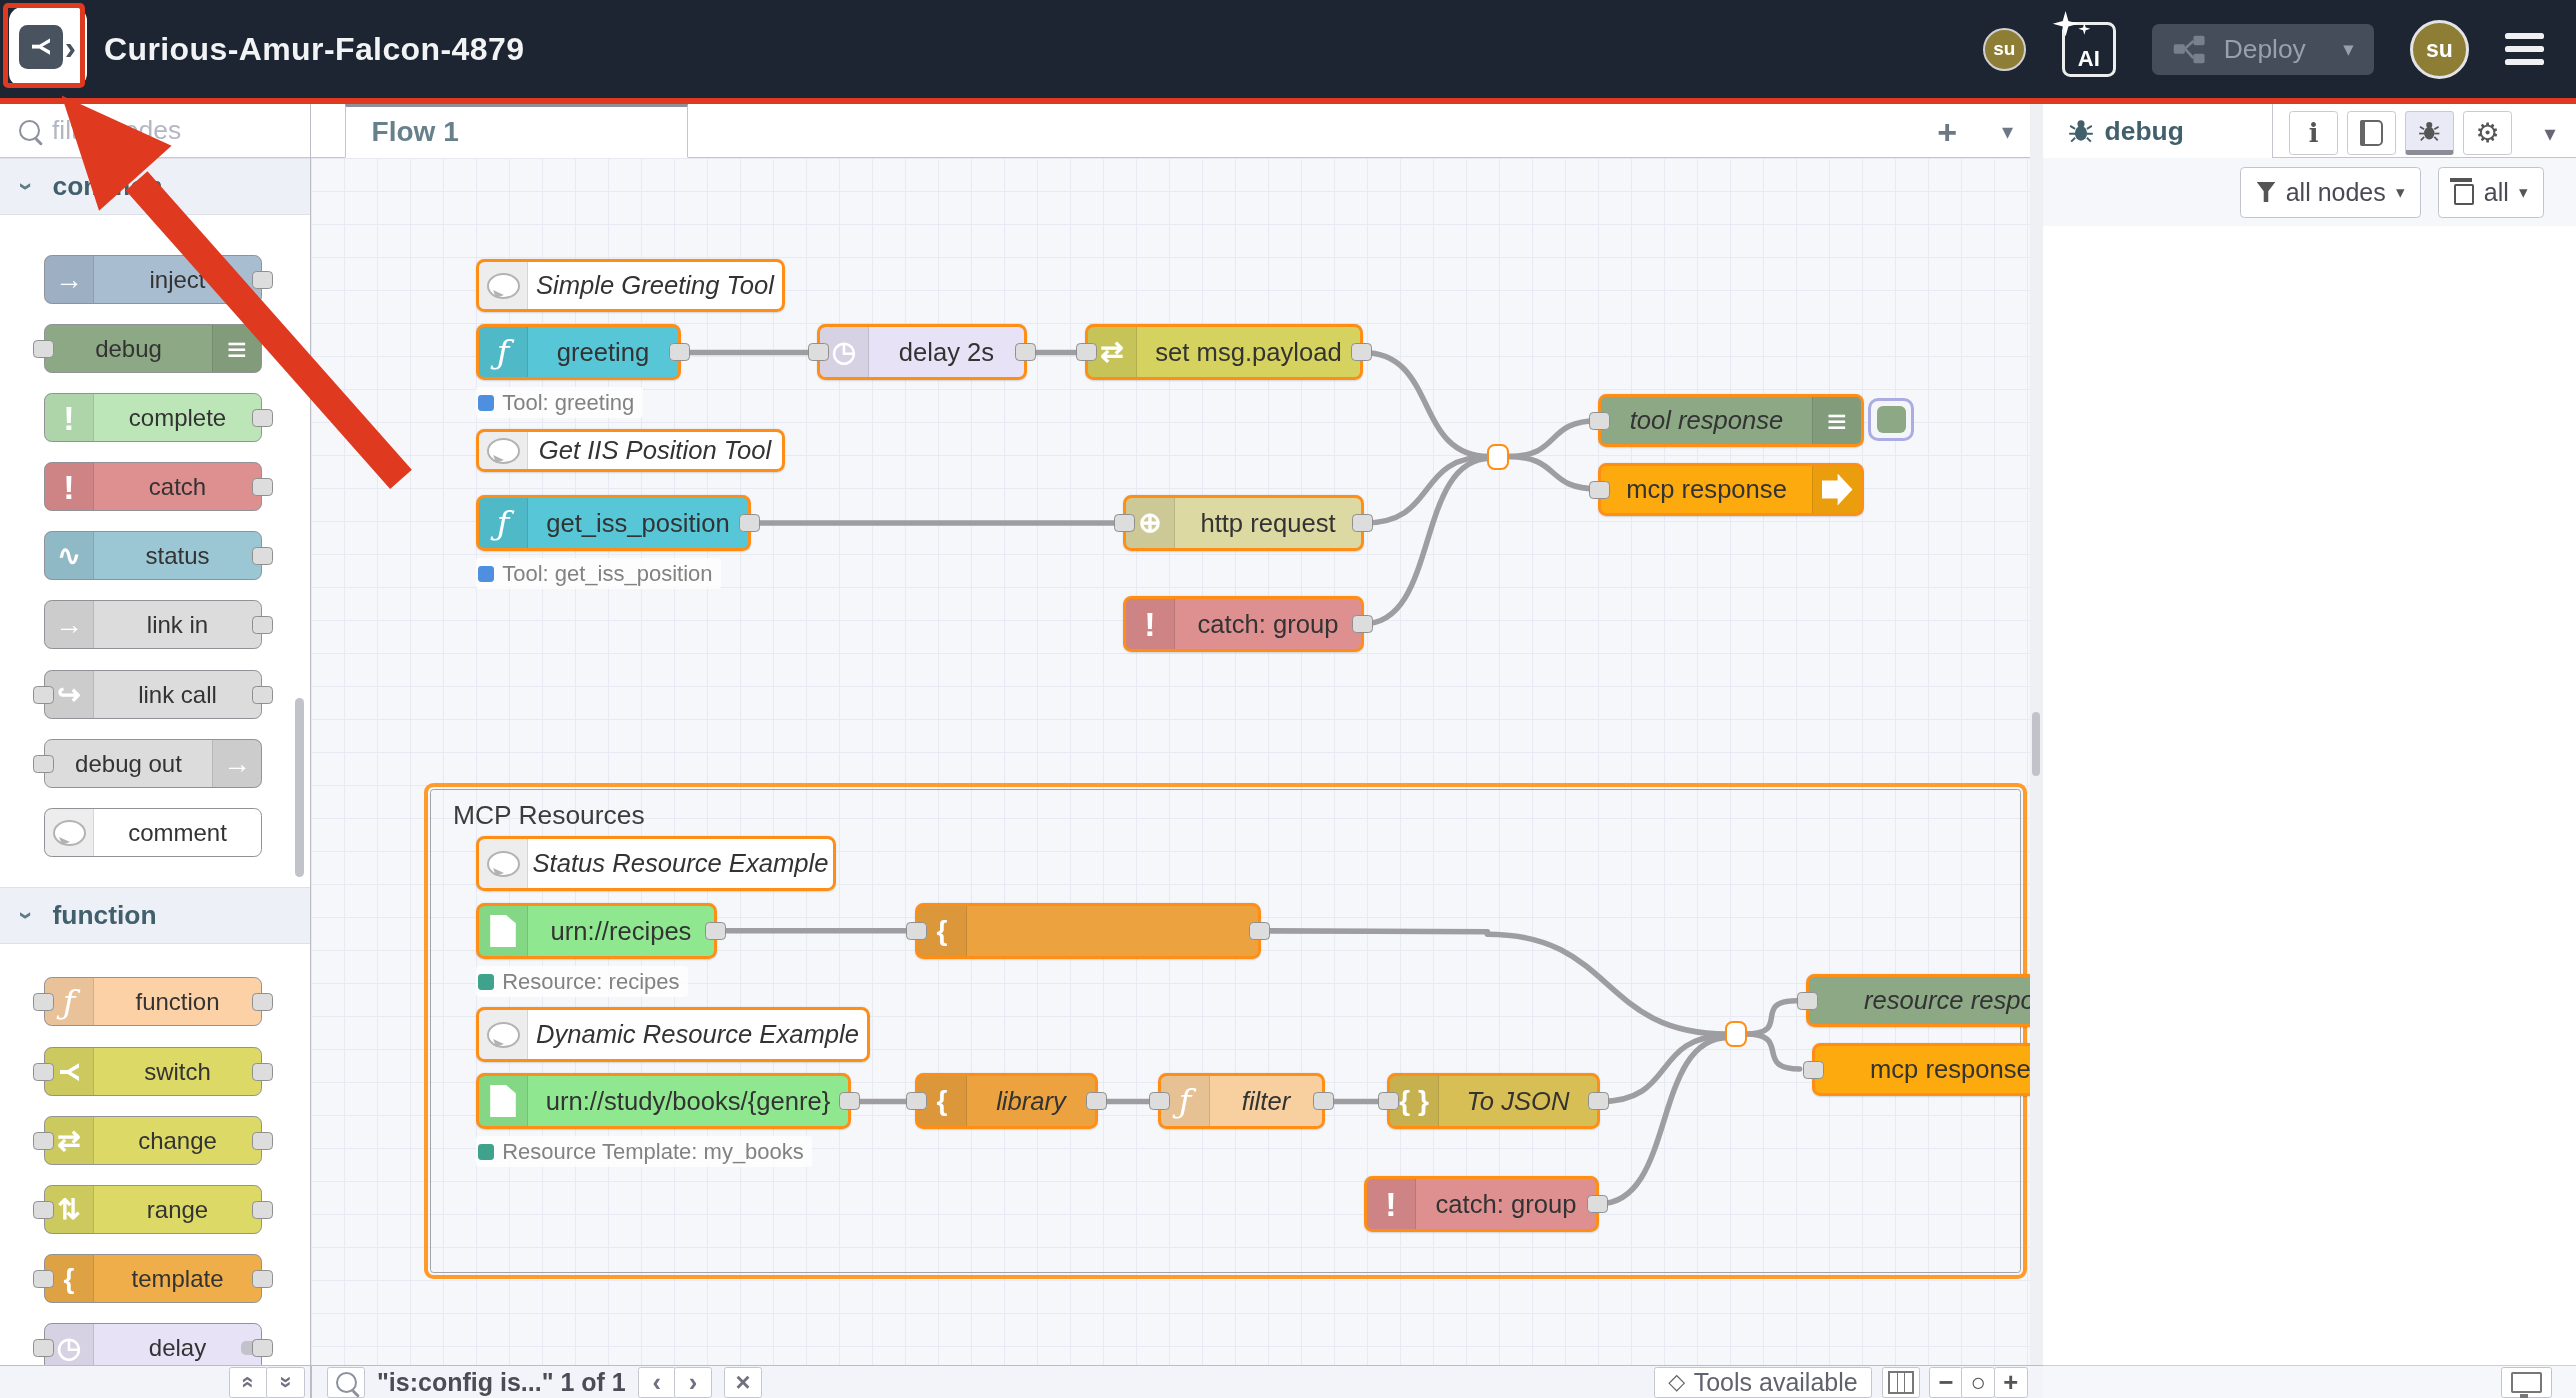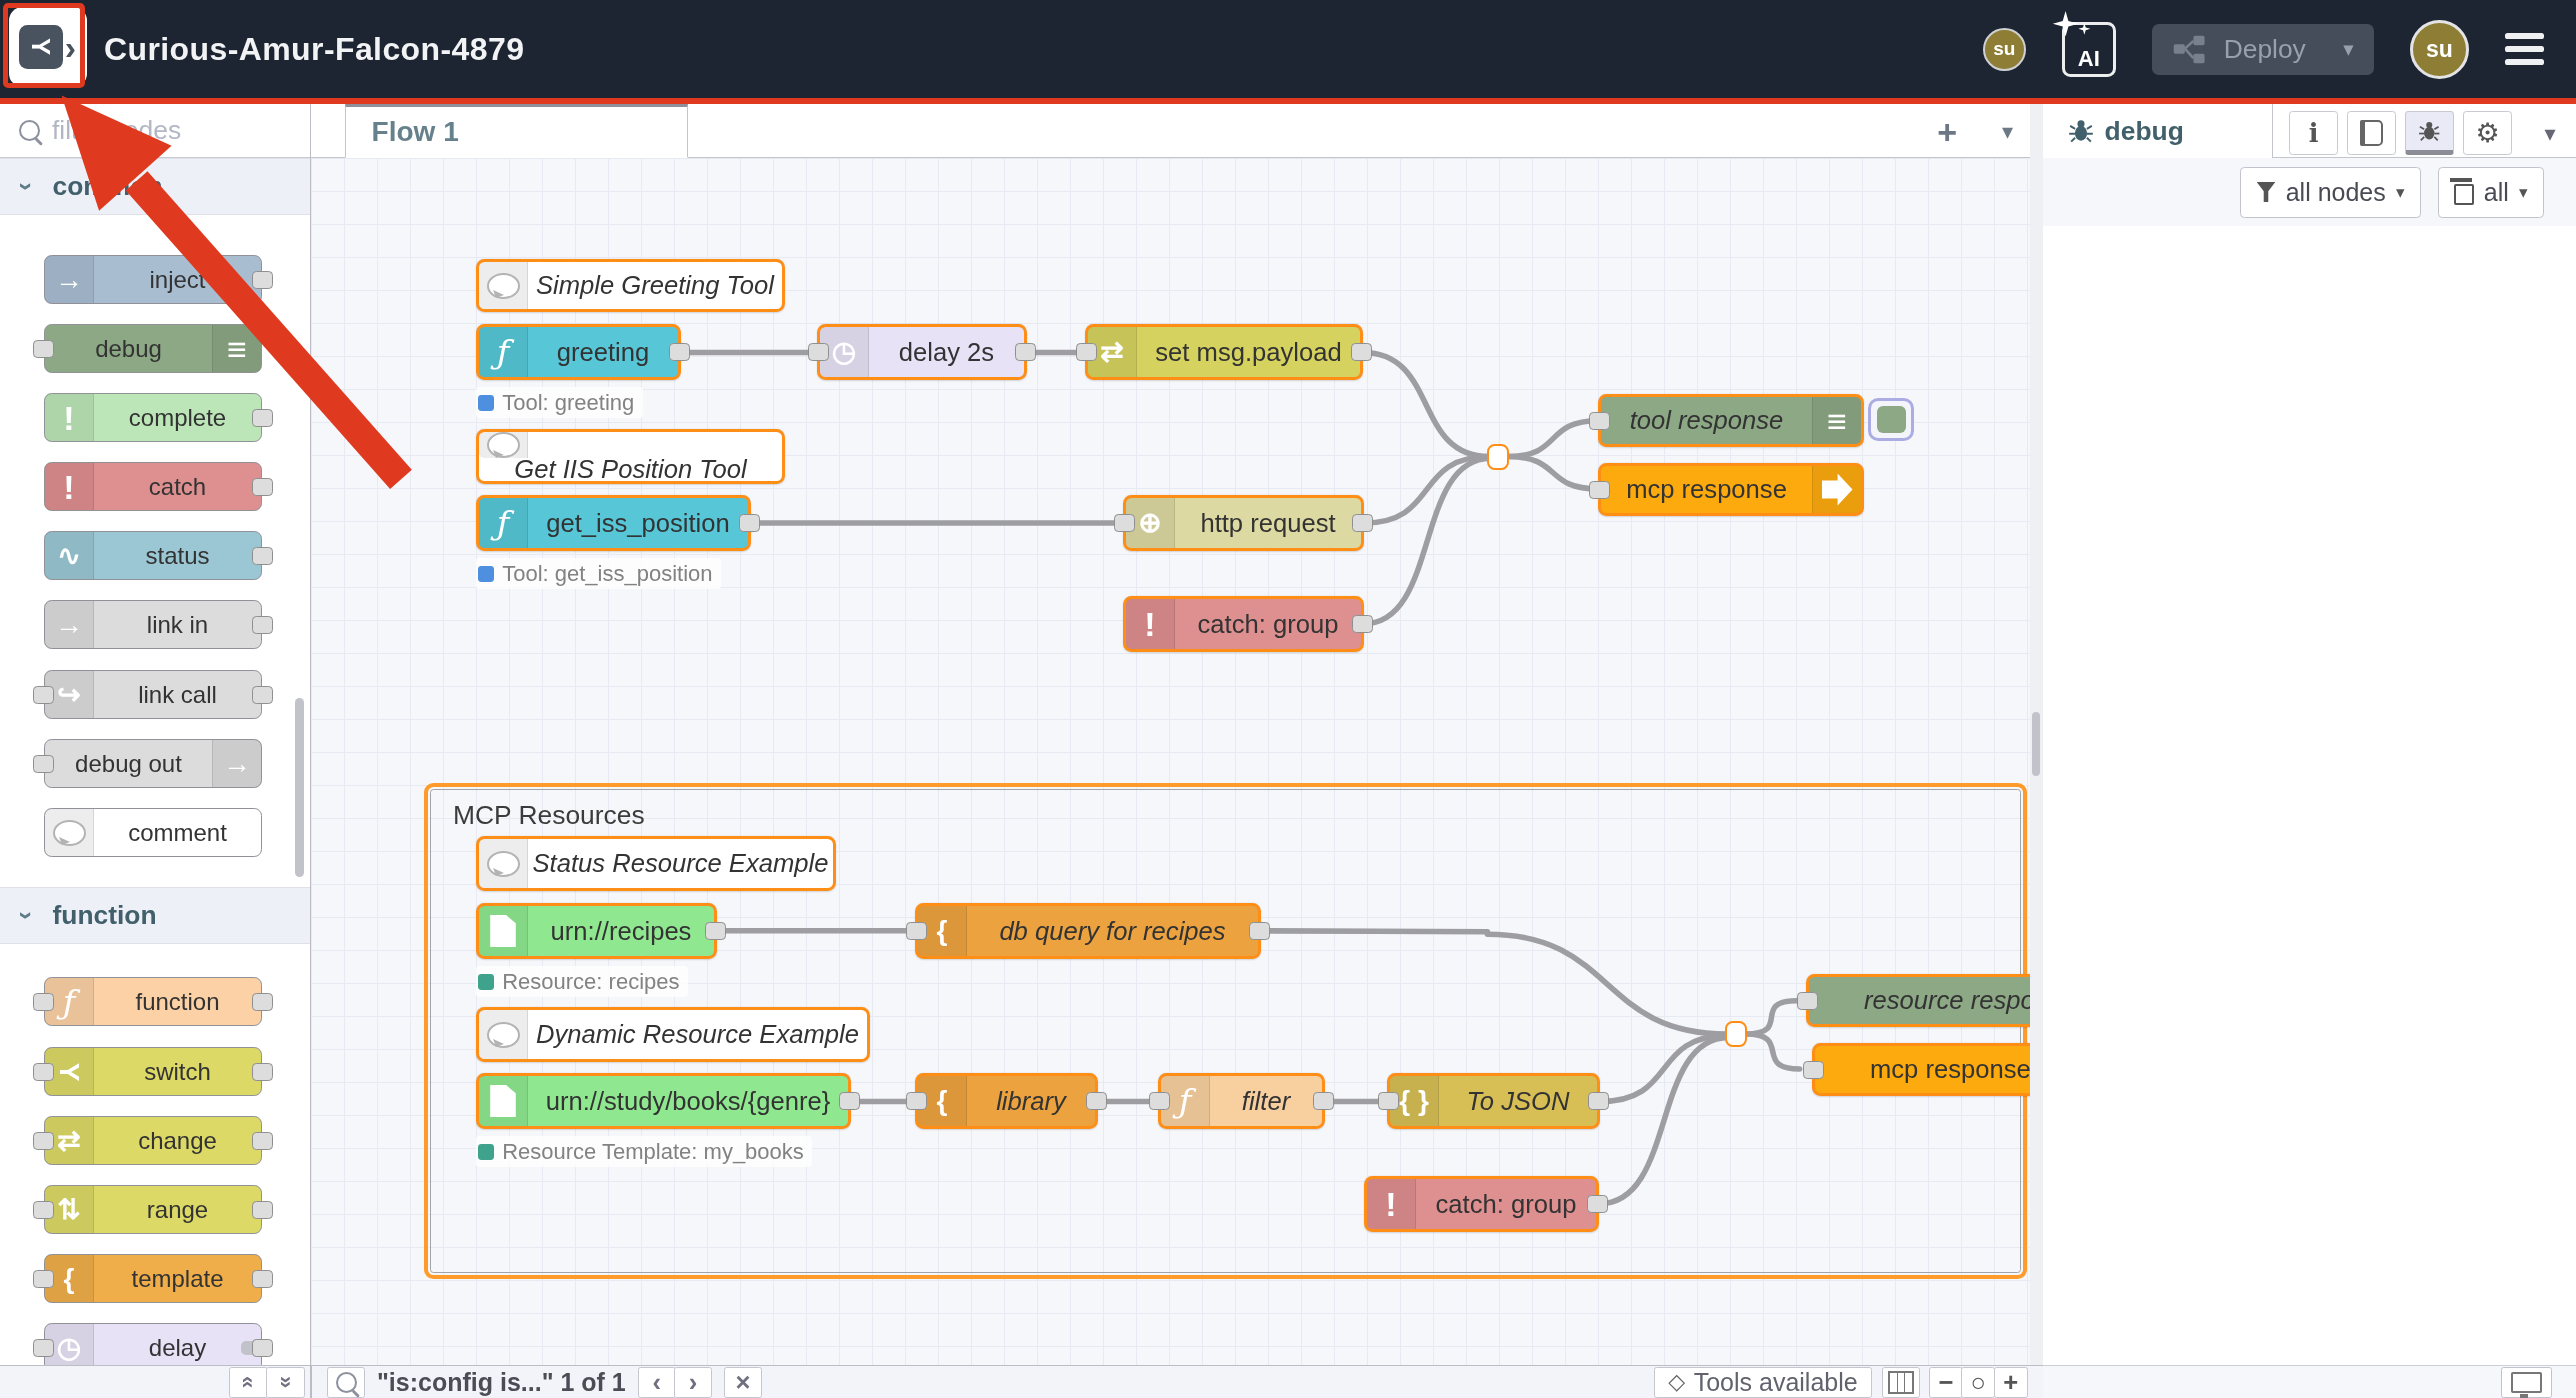--- a/index.html
+++ b/index.html
@@ -404,21 +404,21 @@
         <div class="port out"></div>
       </div>
       <div class="cnode" style="left: 774px; top: 166px; width: 278px; height: 56px; background: rgb(214, 210, 95);">
         <div class="icon-strip left">
           <span class="glyph">⇄</span>
         </div>
         <div class="node-label">set msg.payload</div>
         <div class="port in"></div>
         <div class="port out"></div>
       </div>
-      <div class="cnode italic" style="left: 165px; top: 271px; width: 309px; height: 55px; background: rgb(255, 255, 255); flex-direction: column;">
+      <div class="cnode italic" style="left: 165px; top: 271px; width: 309px; height: 43px; background: rgb(255, 255, 255);">
         <div class="icon-strip left">
           <div class="bubble"></div>
         </div>
         <div class="node-label">Get IIS Position Tool</div>
       </div>
       <div class="cnode" style="left: 165px; top: 337px; width: 275px; height: 56px; background: rgb(87, 199, 216);">
         <div class="icon-strip left">
           <span class="glyph fn">ƒ</span>
         </div>
         <div class="node-label">get_iss_position</div>
@@ -474,21 +474,20 @@
         <div class="port out"></div>
       </div>
       <div class="nstatus" style="left: 165px; top: 808px;">
         <div class="dot" style="background: rgb(62, 162, 140);"></div>
         <span>Resource: recipes</span>
       </div>
       <div class="cnode italic" style="left: 604px; top: 745px; width: 346px; height: 56px; background: rgb(236, 163, 63);">
         <div class="icon-strip left">
           <span class="glyph">{</span>
         </div>
-        <div class="node-label">db query for recipes</div>
         <div class="port in"></div>
         <div class="port out"></div>
       </div>
       <div class="cnode italic" style="left: 165px; top: 849px; width: 394px; height: 55px; background: rgb(255, 255, 255);">
         <div class="icon-strip left">
           <div class="bubble"></div>
         </div>
         <div class="node-label">Dynamic Resource Example</div>
       </div>
       <div class="cnode" style="left: 165px; top: 915px; width: 375px; height: 56px; background: rgb(143, 232, 143);">

